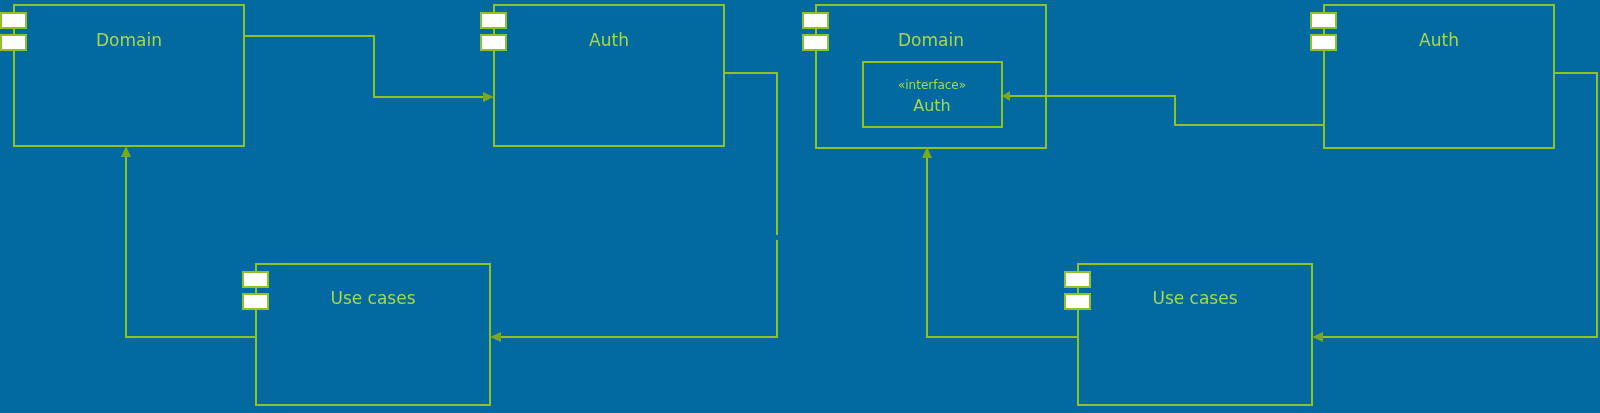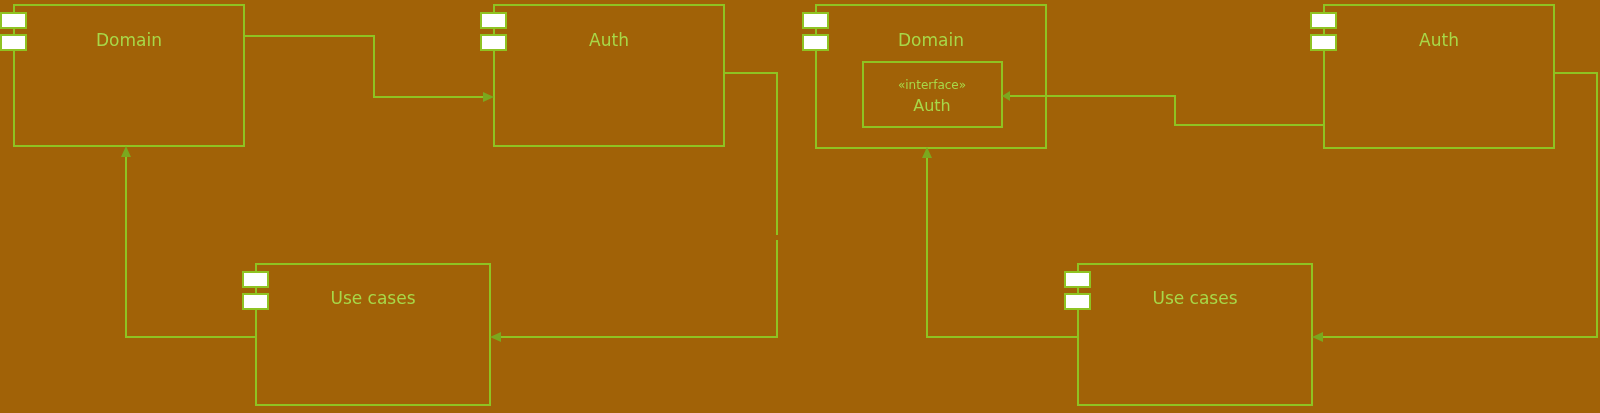--- a/index.html
+++ b/index.html
@@ -10,21 +10,21 @@
   body {
     width: 1600px;
     height: 413px;
     overflow: hidden;
     font-family: "DejaVu Sans", sans-serif;
   }
   #canvas {
     position: relative;
     width: 1600px;
     height: 413px;
-    background: #a16207;
+    background: #0369a1;
   }
   svg#diagram {
     position: absolute;
     top: 0;
     left: 0;
     width: 1600px;
     height: 413px;
   }
   .comp-box {
     fill: none;

